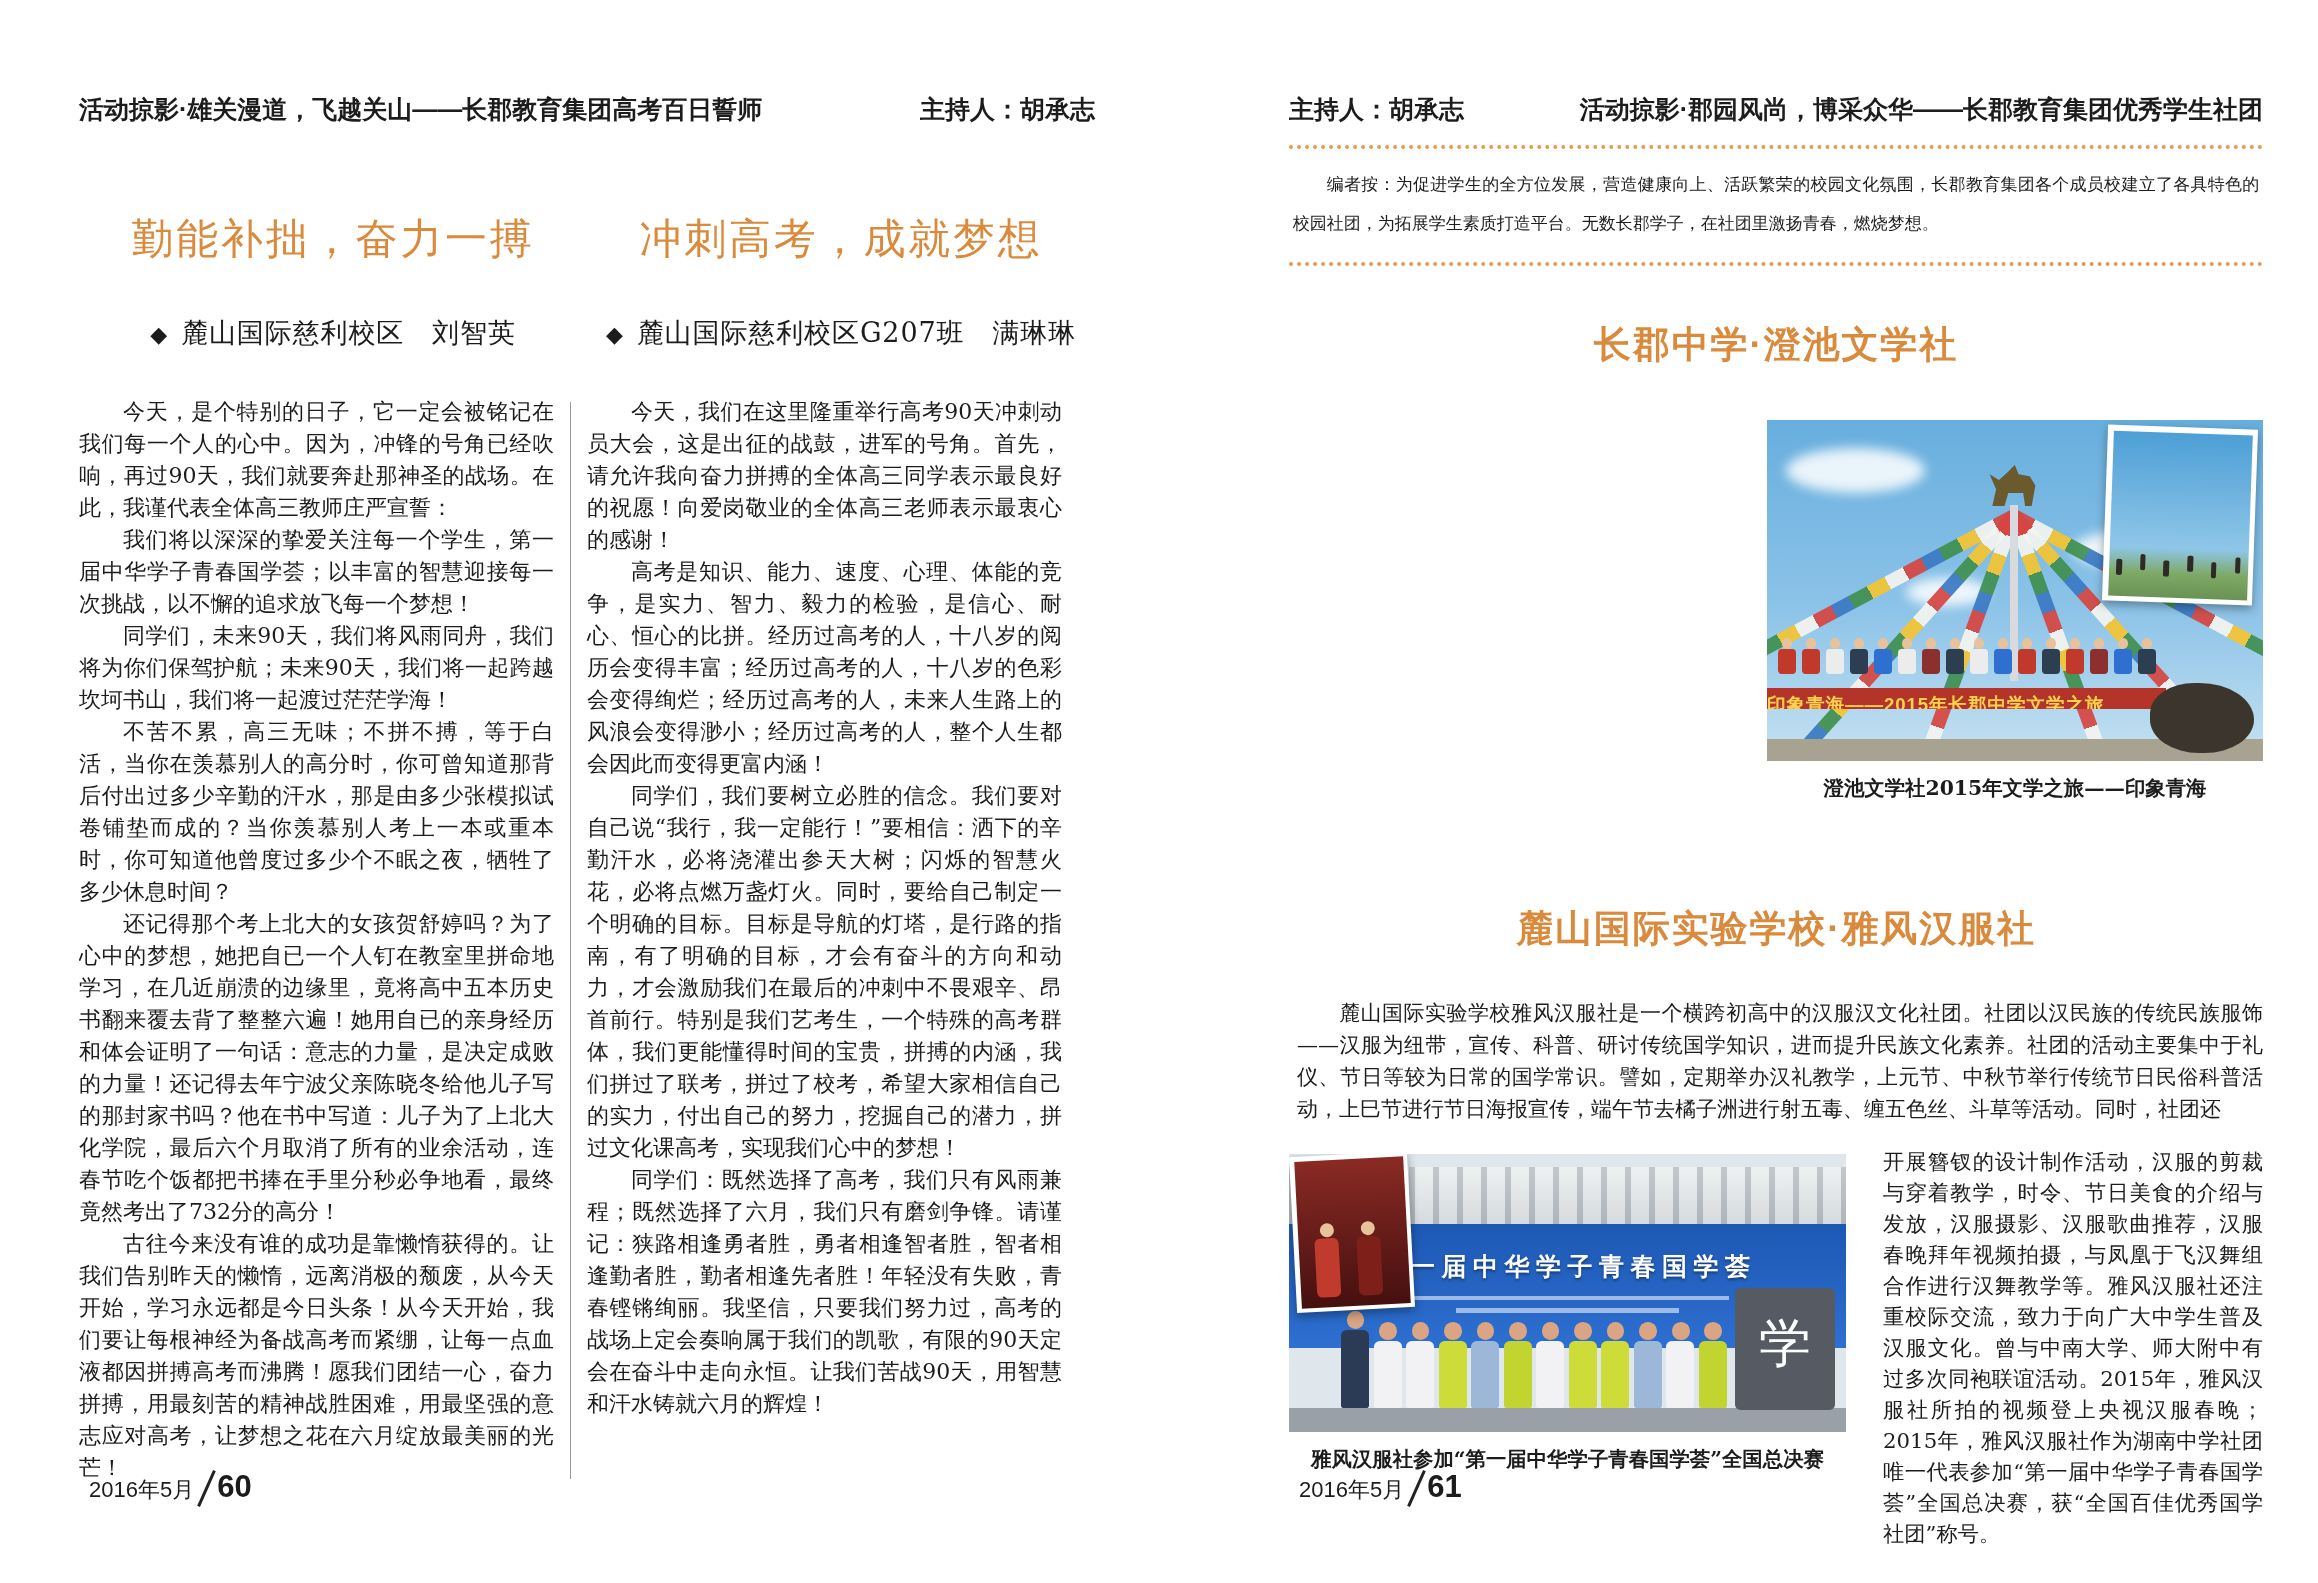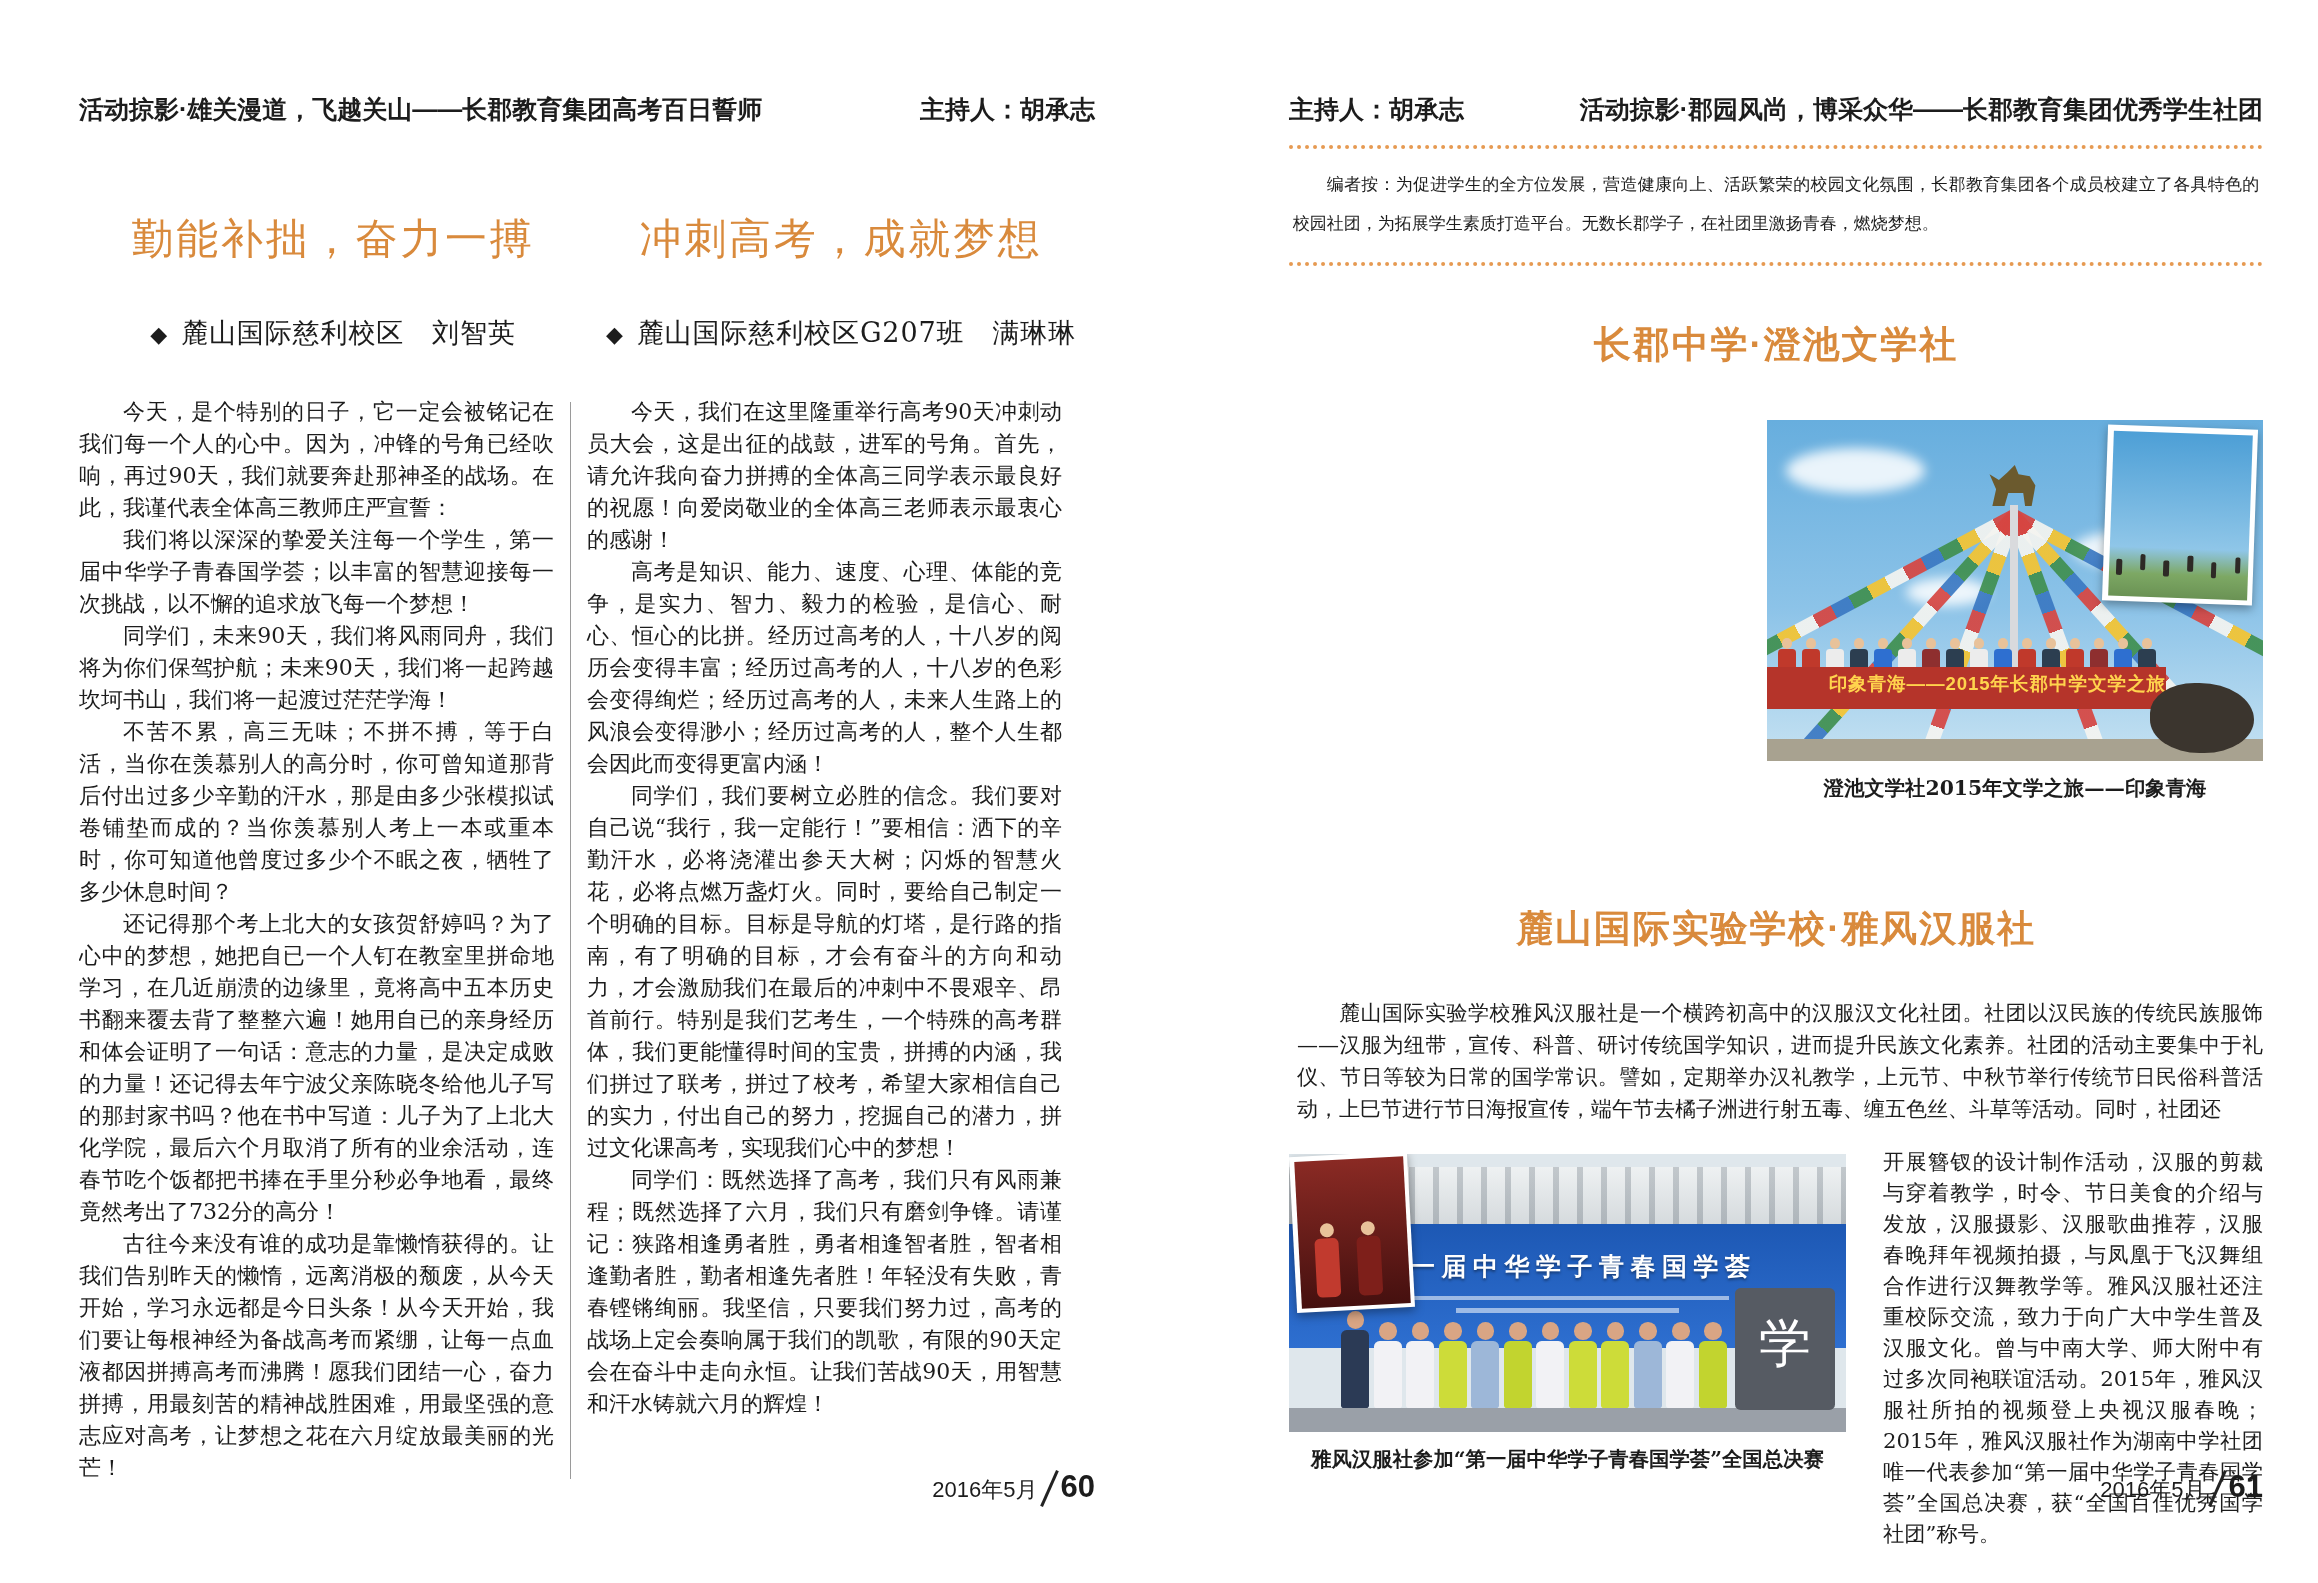--- a/index.html
+++ b/index.html
@@ -21,21 +21,21 @@
     font-family:"Liberation Sans","DejaVu Sans",sans-serif;letter-spacing:2.8px;}
   .bylines-row{display:flex;margin-top:48px;}
   .byline{flex:1;text-align:center;font-size:27px;letter-spacing:0.9px;}
   .byline .dia{font-size:22px;margin-right:13px;}
   .columns{display:flex;margin-top:45px;height:1083px;overflow:hidden;}
   .col{width:475px;text-align:justify;font-size:22px;line-height:32px;}
   .col p{margin:0;text-indent:2em;}
   .col-divider{width:0.9px;background:#9a9a9a;margin:5.6px 16px 0 16px;}
 
   
-  .page-footer{position:absolute;left:10px;right:0;bottom:7.4px;text-align:right;
+  .page-footer{position:absolute;left:10px;right:0;bottom:7.4px;text-align:left;
     font-family:"Liberation Sans","DejaVu Sans",sans-serif;}
   .f-date{font-size:22px;}
   .f-slash{display:inline-block;width:2.8px;height:39px;background:#222;
     transform:rotate(24deg);margin:0 9.3px -11px 11px;}
   .f-num{font-size:31px;font-weight:bold;}
 
   
   .dotted{border-top:4.6px dotted #E69A52;height:0;}
   .dot-top{margin-top:18.6px;}
   .editor-note{font-size:17px;line-height:39px;text-align:justify;text-indent:2em;
@@ -64,22 +64,22 @@
   .fg4{transform:rotate(110deg);} .fg5{transform:rotate(132deg);} .fg6{transform:rotate(152deg);}
   .crowd{position:absolute;left:11px;right:107px;bottom:87px;display:flex;
     justify-content:space-between;align-items:flex-end;}
   .person{position:relative;width:17.6px;height:25px;border-radius:3.7px;background:#c0392b;}
   .person::before{content:"";position:absolute;top:-10.2px;left:3.7px;width:10.2px;height:10.2px;
     border-radius:50%;background:#e8c29a;}
   .crowd .person:nth-child(3n){background:#ececec;}
   .crowd .person:nth-child(4n){background:#2c3e50;}
   .crowd .person:nth-child(5n){background:#2e6fd0;}
   .crowd .person:nth-child(7n){background:#8e2f2f;}
-  .pbanner{position:absolute;left:0;bottom:52px;width:399px;height:42px;background:#b5342a;
-    color:#ffd34d;font-size:18.6px;font-weight:bold;line-height:33px;text-align:right;
+  .pbanner{position:absolute;left:0;bottom:52px;width:399px;height:21px;background:#b5342a;
+    color:#ffd34d;font-size:18.6px;font-weight:bold;line-height:33px;text-align:left;
     white-space:nowrap;overflow:hidden;letter-spacing:0.9px;
     font-family:"Liberation Sans","DejaVu Sans",sans-serif;}
   .pground{position:absolute;left:0;right:0;bottom:0;height:22px;background:#a8a290;}
   .rock{position:absolute;right:9.3px;bottom:7.4px;width:104px;height:70px;background:#3b352e;
     border-radius:45% 55% 50% 50%;}
   .inset1{position:absolute;top:7.4px;right:7.4px;width:139px;height:165px;background:#fff;
     padding:5.6px;box-shadow:0 3.7px 9.3px rgba(0,0,0,.35);transform:rotate(2deg);}
   .inset1-img{position:relative;width:100%;height:100%;
     background:linear-gradient(#4d9fd6 0%,#8fc6e8 70%,#7da864 86%,#6a9254 100%);overflow:hidden;}
   .jumpers{position:absolute;left:7.4px;right:7.4px;bottom:20.4px;display:flex;justify-content:space-between;}

